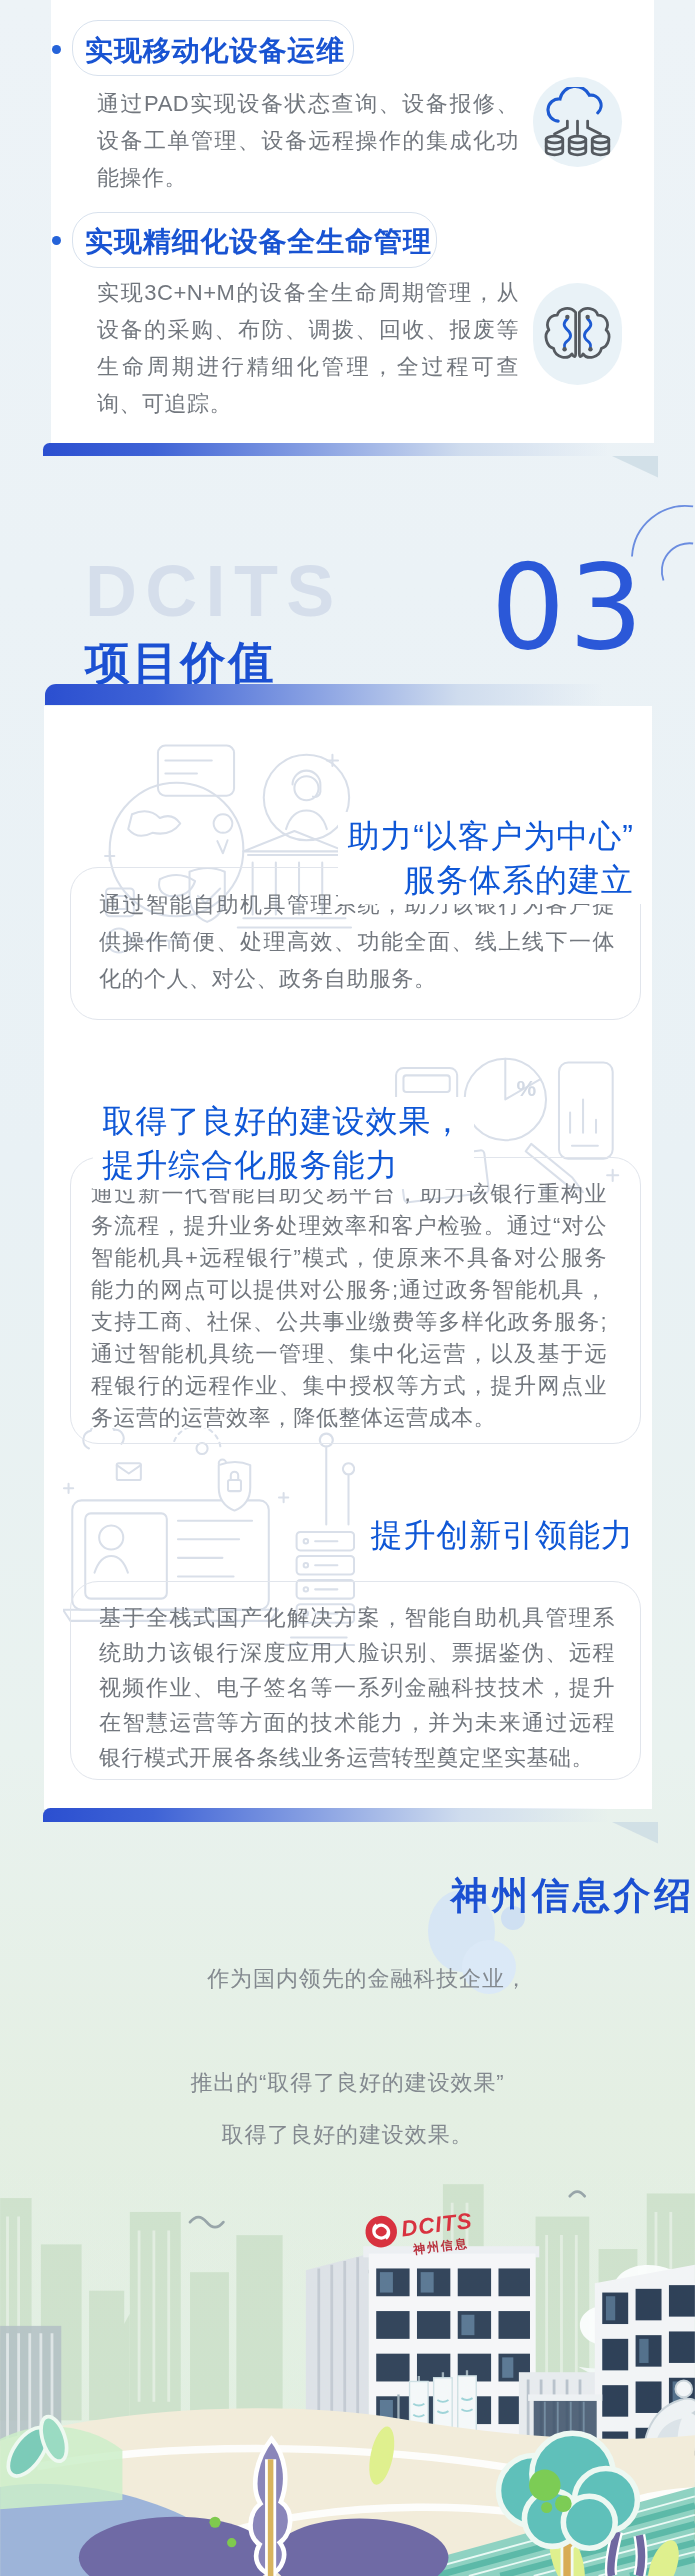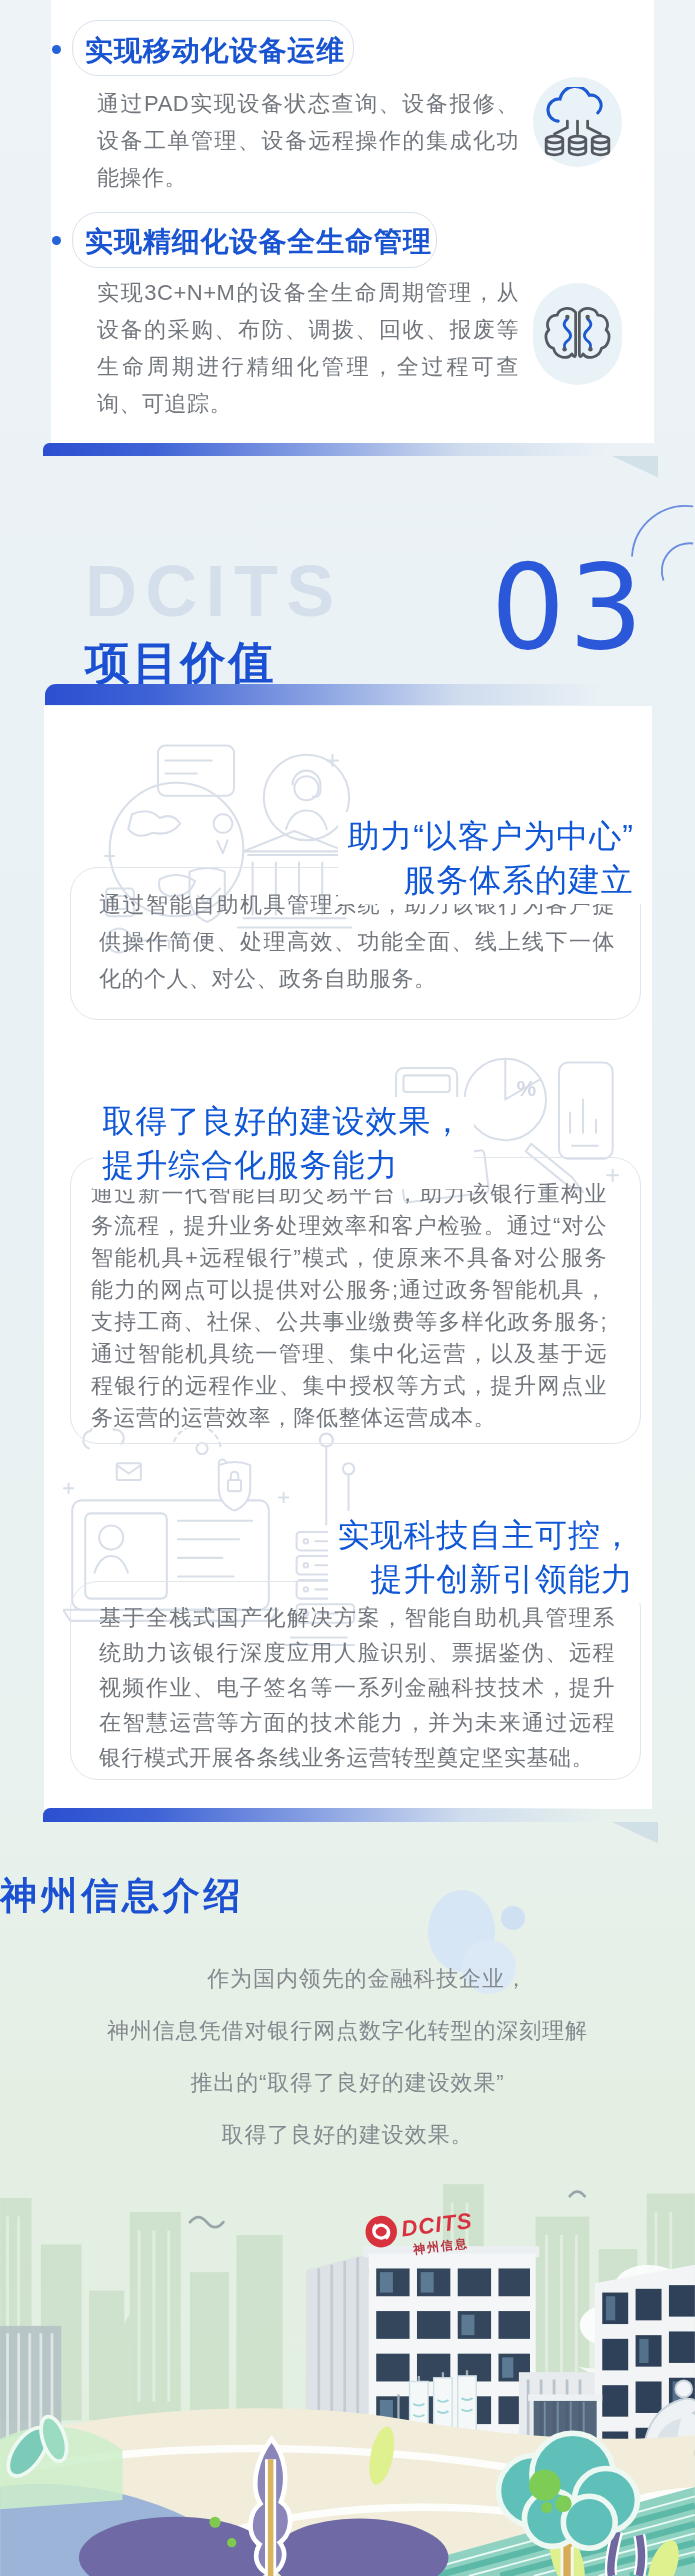--- a/index.html
+++ b/index.html
@@ -25,21 +25,21 @@
   .value-number{font-size:117px;font-weight:400;color:#2b58d8;line-height:1;letter-spacing:3.7px;font-family:"DejaVu Sans",sans-serif;}
   
   .big-card{left:44px; top:706px; width:608px; height:1103px; background:#ffffff;}
   .body-box{border:1.9px solid #e1e5ec;border-radius:28px;background:transparent;z-index:1;box-sizing:border-box;}
   .box-text{font-size:22px;color:#72777e;letter-spacing:0.5px;text-align:justify;z-index:2;}
   .sec-title{z-index:3;background:#ffffff;padding:1.9px 9.3px;font-size:32px;font-weight:400;color:#0f57d6;line-height:44px;letter-spacing:0.9px;white-space:nowrap;}
   .t-right{text-align:right;}
   .t-left{text-align:left;}
   .illus{z-index:0;}
   
-  .company-title{font-size:37px;font-weight:800;color:#1b50d2;letter-spacing:3.7px;text-align:left;width:100%;z-index:2;}
+  .company-title{font-size:37px;font-weight:800;color:#1b50d2;letter-spacing:3.7px;text-align:right;width:100%;z-index:2;}
   .company-line{font-size:22px;color:#83898f;text-align:center;width:100%;letter-spacing:0.9px;z-index:2;}
   .bubble{border-radius:50%;background:#d7e6f4;z-index:1;}
   .nowrap{white-space:nowrap;}
 </style>
 </head>
 <body>
 
 <div class="page">
 
   <div class="abs top-card"></div>
@@ -193,35 +193,33 @@
           <circle cx="262" cy="200" r="2.4"></circle>
         <path d="M272,122 h24 M272,148 h24 M272,174 h24 M272,200 h24"></path>
       </g>
       <path d="M284,104 v-84 M284,20 a7,7 0 1 1 0.1,0"></path>
       <path d="M308,104 v-54 M308,50 a6,6 0 1 1 0.1,0"></path>
       <path d="M246,226 h60 M240,234 h74"></path>
       <path d="M6,60 v10 M1,65 h10 M238,70 v10 M233,75 h10"></path>
     </g>
   </svg>
   <div class="abs sec-title t-right" style="right:52px;top:1511px;">
-    <div>实现科技自主可控，</div>
     <div>提升创新引领能力</div>
   </div>
   <div class="abs body-box" style="left:70px;top:1581px;width:571px;height:199px;"></div>
   <div class="abs box-text" style="left:99px;top:1600px;width:516px;line-height:35px;">基于全栈式国产化解决方案，智能自助机具管理系统助力该银行深度应用人脸识别、票据鉴伪、远程视频作业、电子签名等一系列金融科技技术，提升在智慧运营等方面的技术能力，并为未来通过远程银行模式开展各条线业务运营转型奠定坚实基础。</div>
 
   <div class="abs blue-bar" style="left:43px;top:1808px;width:615px;height:14px;border-radius:7.4px 0 0 0;"></div>
   <div class="abs fold" style="left:612px;top:1822px;"></div>
 
   <div class="abs bubble" style="left:428px;top:1890px;width:67px;height:82px;"></div>
   <div class="abs bubble" style="left:501px;top:1906px;width:24px;height:24px;background:#cfe0f2;"></div>
   <div class="abs bubble" style="left:462px;top:1940px;width:54px;height:54px;background:#dbe9f7;"></div>
   <div class="abs company-title" style="top:1871px;">神州信息介绍</div>
   <div class="abs company-line nowrap" style="top:1964px;padding-left:20px;">作为国内领先的金融科技企业，</div>
-  <div class="abs company-line nowrap" style="top:2016px;">神州信息凭借对银行网点数字化转型的深刻理解</div>
   <div class="abs company-line nowrap" style="top:2068px;">推出的“取得了良好的建设效果”</div>
   <div class="abs company-line nowrap" style="top:2120px;">取得了良好的建设效果。</div>
 
   <svg class="abs" style="left:0;top:2161px;" width="695" height="415" viewBox="0 0 750 448">
     <defs>
       <linearGradient id="skyg" x1="0" y1="0" x2="0" y2="1">
         <stop offset="0" stop-color="#e8f1ec" stop-opacity="0"></stop>
         <stop offset="1" stop-color="#def0dc" stop-opacity=".9"></stop>
       </linearGradient>
     </defs>

